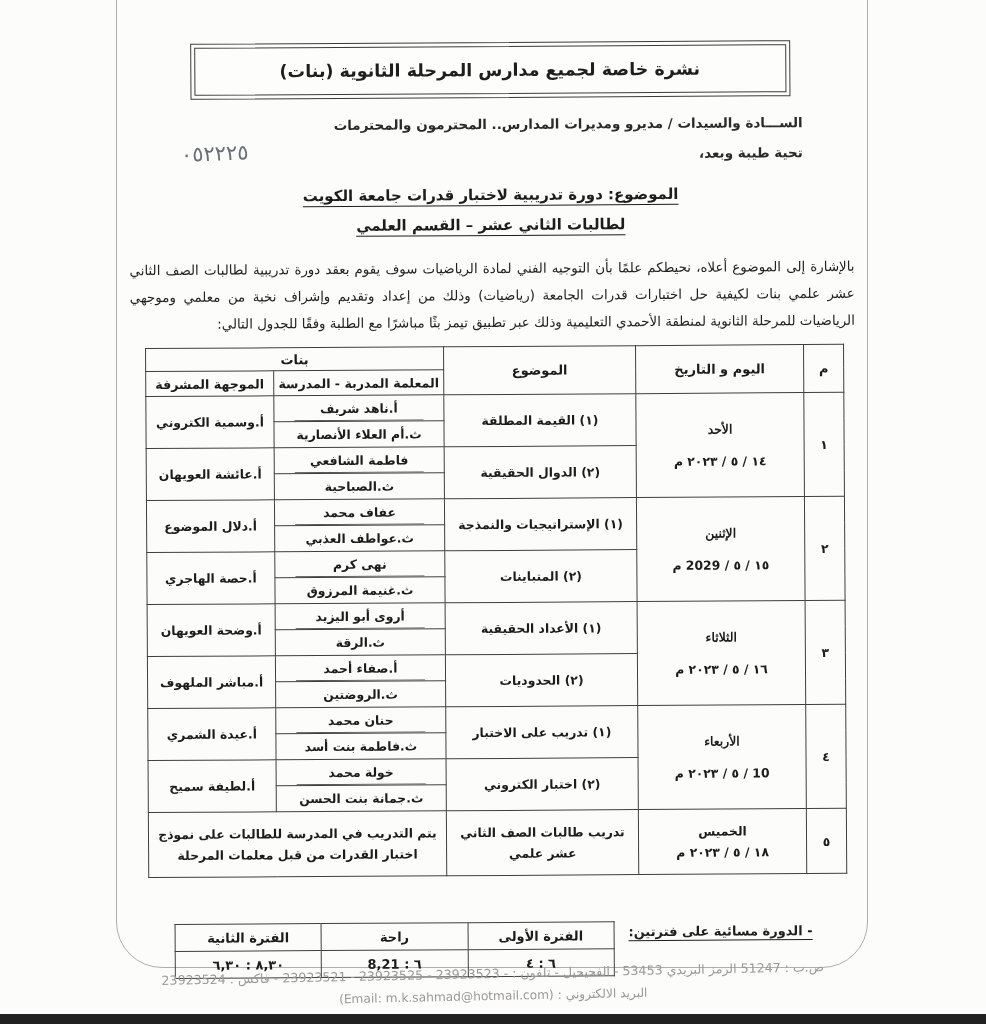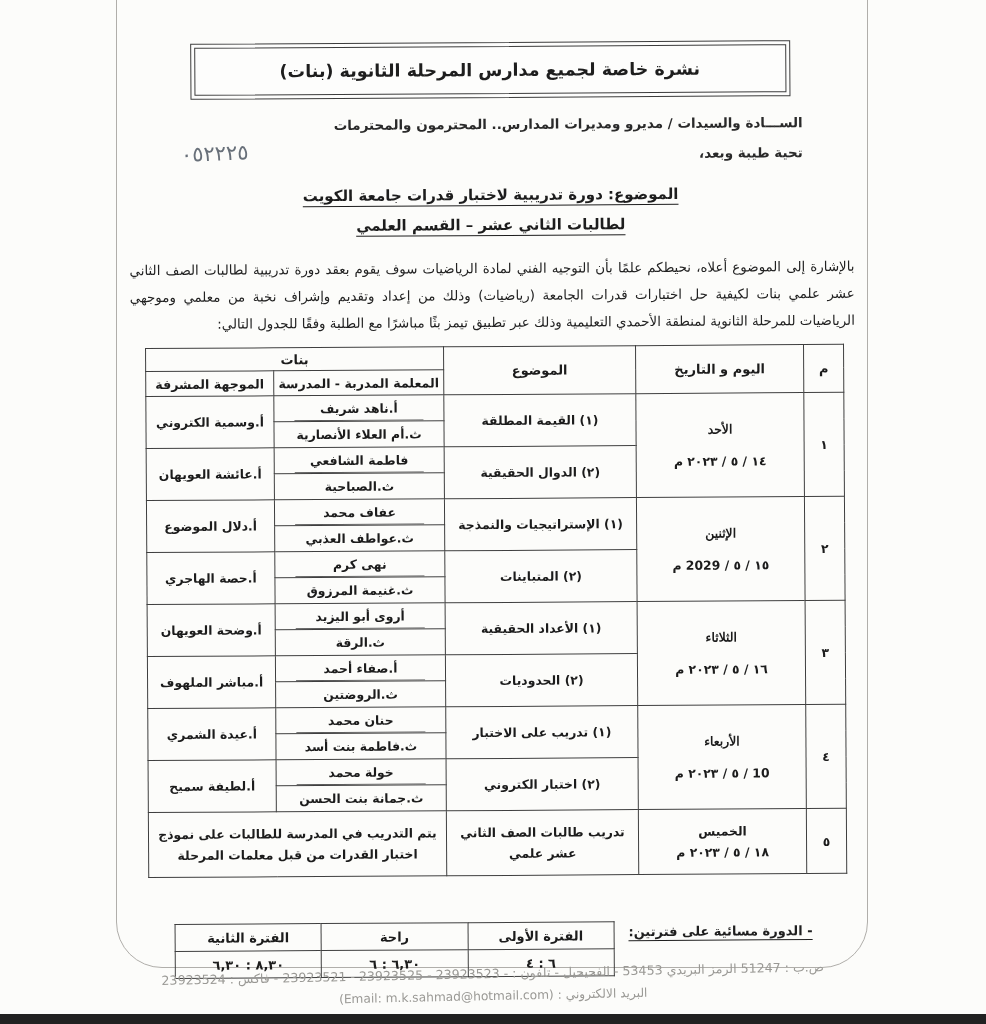--- a/index.html
+++ b/index.html
@@ -214,21 +214,21 @@
       <div class="evening-note">- الدورة مسائية على فترتين:</div>
       <table class="periods">
         <tbody>
             <tr>
           <th>الفترة الأولى</th>
           <th>راحة</th>
           <th>الفترة الثانية</th>
         </tr>
         <tr>
           <td dir="ltr">٦ : ٤</td>
-          <td dir="ltr">٦,٣٠ : ٦</td>
+          <td dir="ltr">8,21 : ٦</td>
           <td dir="ltr">٨,٣٠ : ٦,٣٠</td>
         </tr>
       </tbody>
         </table>
     </div>
 
   </div>
 
   <div class="footer">
     <div class="footer-line1">ص.ب : 51247 الرمز البريدي 53453 - الفحيحيل - تلفون : - 23923523 - 23923525 - 23923521 - فاكس : 23923524</div>

